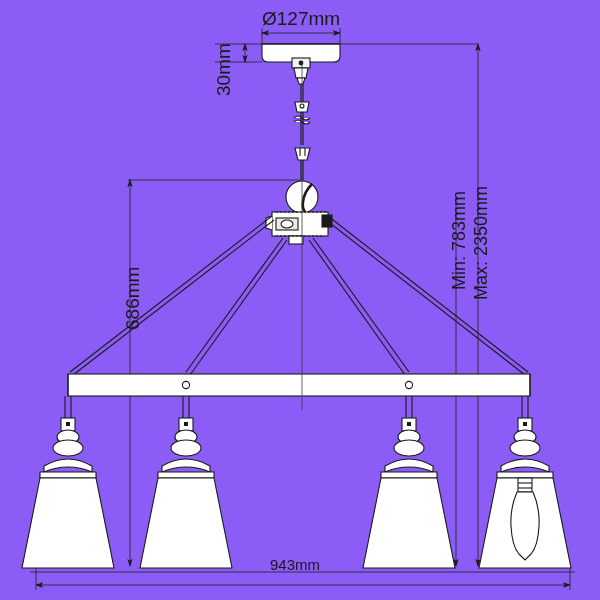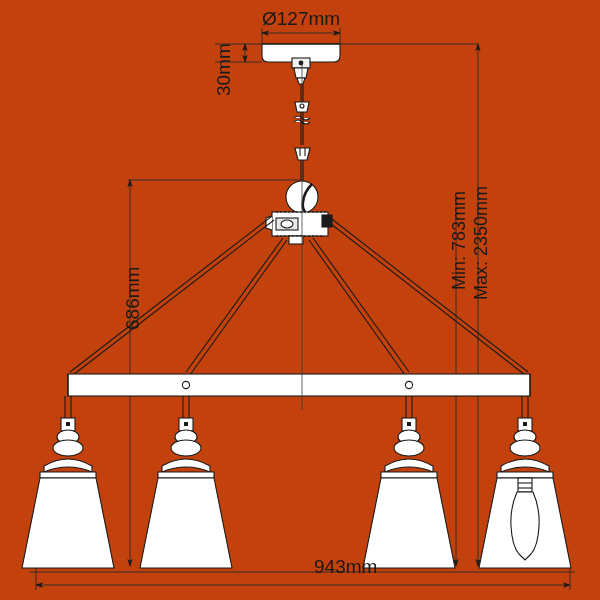--- a/index.html
+++ b/index.html
@@ -1,21 +1,21 @@
 <!DOCTYPE html>
 <html><head>
 <meta charset="utf-8">
 <title>Chandelier Dimension Drawing</title>
 <style>
   html,body{margin:0;padding:0;background:#ffffff;}
   body{
     font-family:"Liberation Sans", sans-serif;
     width:600px;height:600px;overflow:hidden;
   }
-  #stage{position:relative;width:600px;height:600px;background:#c2410c;}
+  #stage{position:relative;width:600px;height:600px;background:#8b5cf6;}
   #drawing{position:absolute;left:0;top:0;width:600px;height:600px;}
   .dimtext{
     position:absolute;
     font-family:"Liberation Sans", sans-serif;
     color:#1a1a1a;
     white-space:nowrap;
     letter-spacing:0px;
   }
   .t-dia{font-size:19px;left:262px;top:8px;}
   .t-30{font-size:19px;left:0px;top:0px;
@@ -23,21 +23,21 @@
         transform-origin:0 0;}
   .t-686{font-size:19px;left:0px;top:0px;
         transform:translate(122px,330px) rotate(-90deg);
         transform-origin:0 0;}
   .t-min{font-size:18px;left:0px;top:0px;
         transform:translate(449px,290px) rotate(-90deg);
         transform-origin:0 0;}
   .t-max{font-size:18px;left:0px;top:0px;
         transform:translate(471px,300px) rotate(-90deg);
         transform-origin:0 0;}
-  .t-943{font-size:19px;left:270px;top:556px;margin-left:44px;}
+  .t-943{font-size:15px;left:270px;top:556px;}
 </style>
 </head>
 <body>
 
 <div id="stage">
 
   <svg id="drawing" viewBox="0 0 600 600">
     <defs>
       <marker id="arrHead" markerWidth="9" markerHeight="9" refX="8" refY="3" orient="auto" markerUnits="strokeWidth">
         <path d="M0,0 L9,3 L0,6 L2.2,3 z" fill="#1a1a1a"></path>

